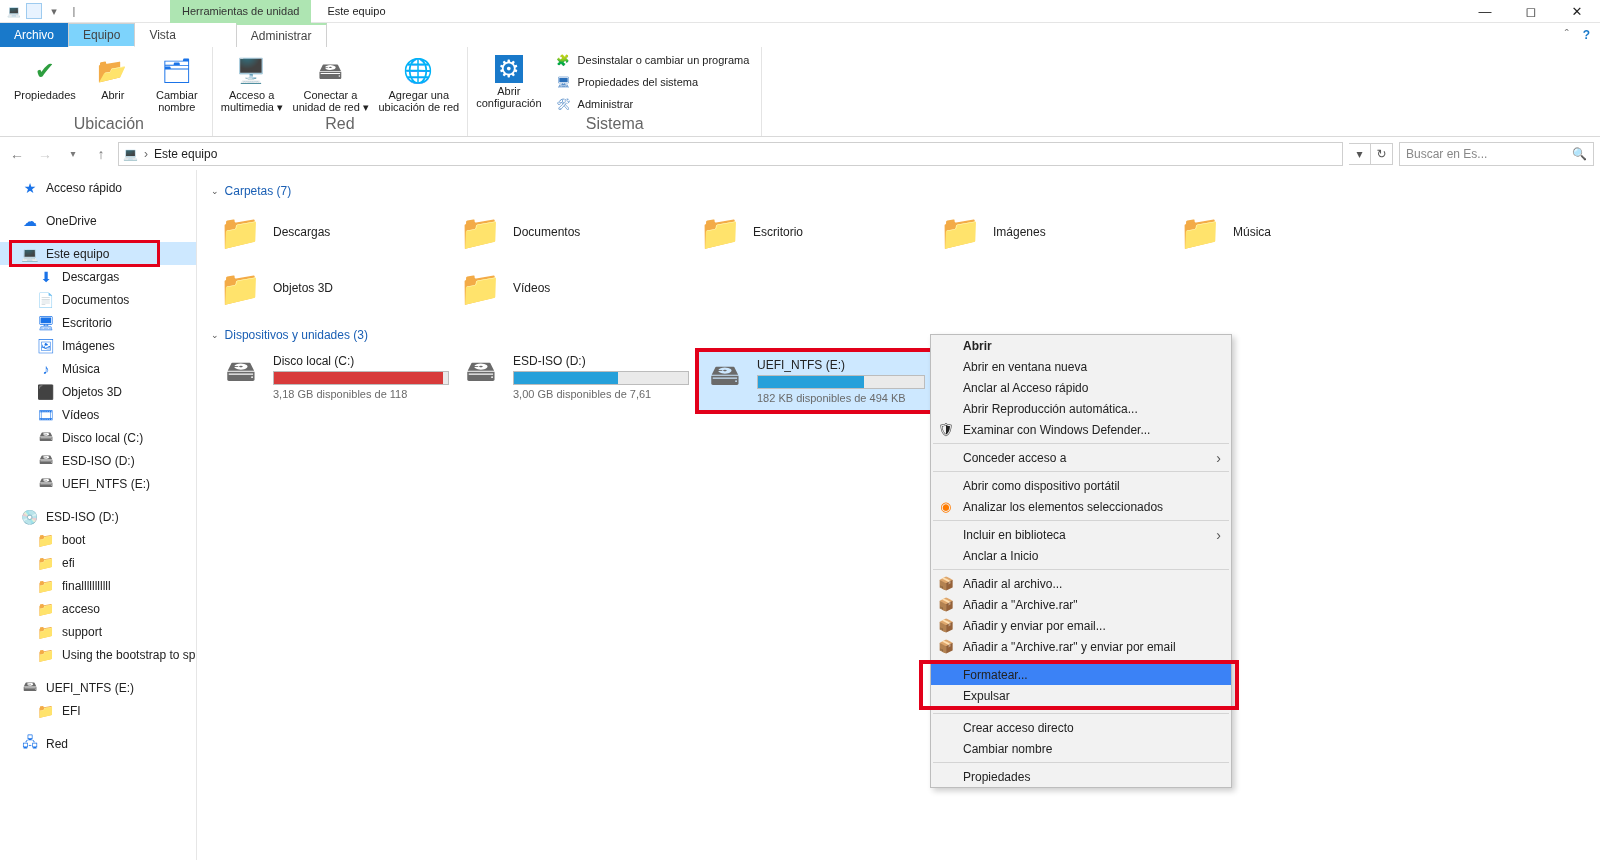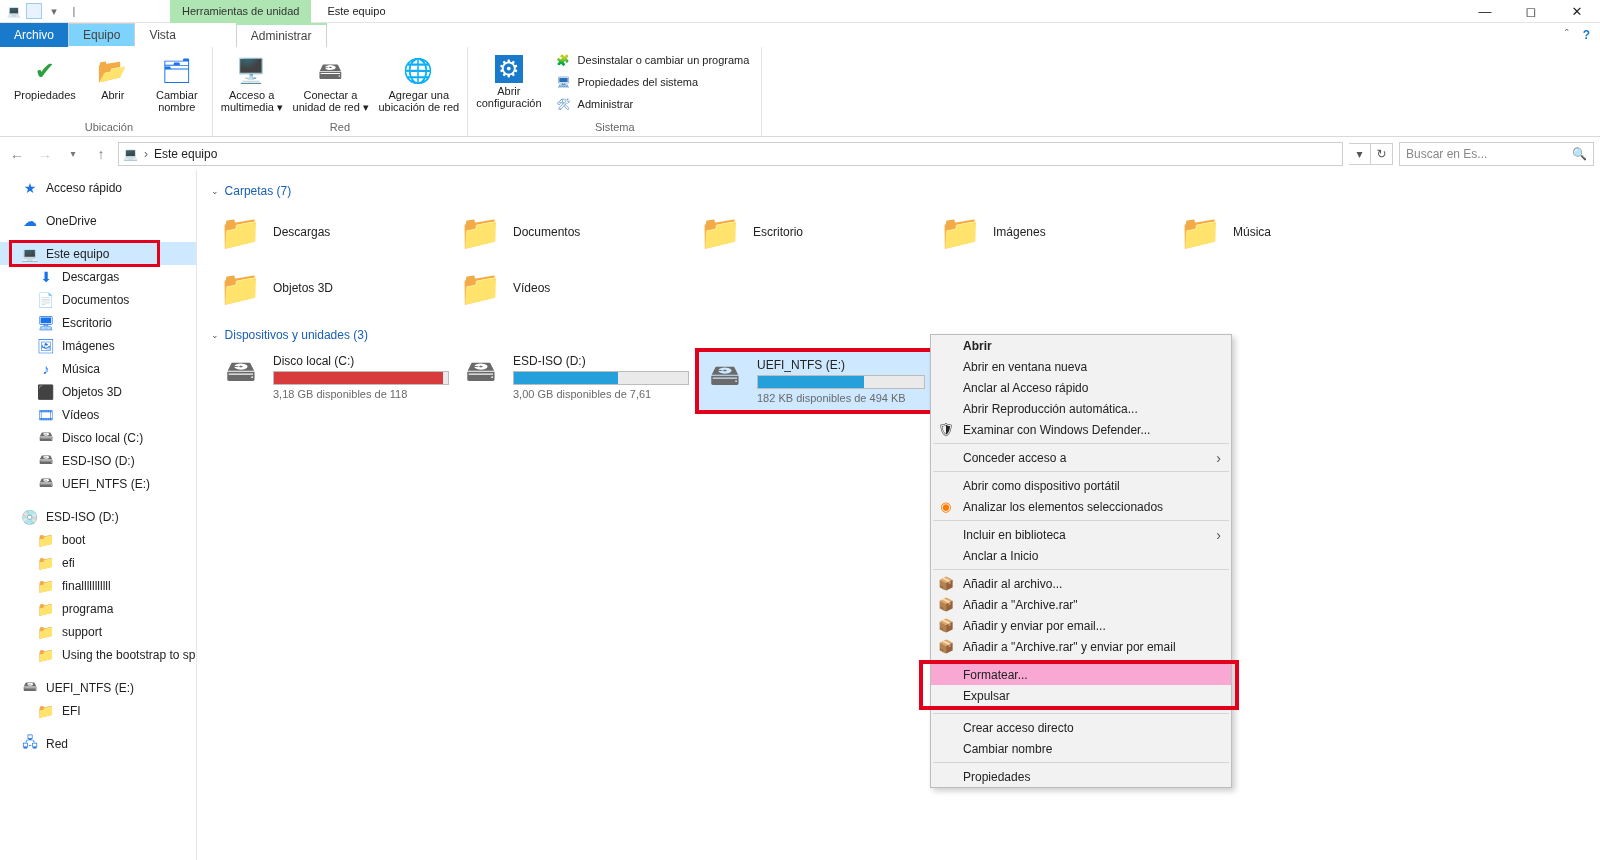--- a/index.html
+++ b/index.html
@@ -24,21 +24,21 @@
 
 
 .ribbon{height:90px;border-bottom:1px solid #d9d9d9;background:#fff;display:flex;align-items:stretch;padding:0 6px}
 .ribbon .group{display:flex;flex-direction:column;align-items:center;justify-content:flex-end;border-right:1px solid #e4e4e4;padding:4px 8px 2px}
 .ribbon .group .btns{display:flex;gap:10px;align-items:flex-start;flex:1}
 .ribbon .bigbtn{display:flex;flex-direction:column;align-items:center;justify-content:flex-start;gap:2px;min-width:54px;text-align:center;line-height:1.1;font-size:11px;padding-top:4px}
 .ribbon .bigbtn .ico{width:32px;height:32px;display:flex;align-items:center;justify-content:center;font-size:24px}
 .ribbon .smallstack{display:flex;flex-direction:column;justify-content:center;gap:4px;font-size:11px}
 .ribbon .smallstack div{display:flex;align-items:center;gap:6px;padding:1px 4px}
 .ribbon .smallstack .si{width:16px;height:16px;display:flex;align-items:center;justify-content:center;color:#2a6fba}
-.ribbon .gname{font-size:11px;color:#666;padding:2px 0 1px}
+.ribbon .gname{font-size:16px;color:#666;padding:2px 0 1px}
 
 
 .navbar{height:33px;display:flex;align-items:center;padding:4px 6px;gap:6px}
 .navbar .navbtn{width:22px;height:22px;display:flex;align-items:center;justify-content:center;color:#7a7a7a;font-size:14px}
 .navbar .addr{flex:1;height:24px;border:1px solid #cfcfcf;display:flex;align-items:center;padding:0 4px;font-size:12px;gap:6px}
 .navbar .addr .crumb{display:flex;align-items:center;gap:4px}
 .navbar .addrbtn{width:22px;height:22px;display:flex;align-items:center;justify-content:center;color:#555;border:1px solid #cfcfcf;border-left:none}
 .navbar .search{width:195px;height:24px;border:1px solid #cfcfcf;padding:0 6px;color:#888;display:flex;align-items:center;gap:6px}
 
 
@@ -71,21 +71,21 @@
 .drive .dfree{font-size:11px;color:#6a6a6a}
 .drive.selected{background:#cde8ff}
 
 .redbox{border:4px solid #e2001a}
 
 
 .ctxmenu{position:absolute;left:930px;top:334px;width:302px;background:#f2f2f2;border:1px solid #bdbdbd;box-shadow:3px 3px 6px rgba(0,0,0,.2);font-size:12px;z-index:50}
 .ctxmenu .mi{height:21px;display:flex;align-items:center;padding:0 28px 0 32px;position:relative}
 .ctxmenu .mi.bold{font-weight:600}
 .ctxmenu .mi.sub::after{content:"›";position:absolute;right:10px;color:#555;font-size:14px}
-.ctxmenu .mi.hover{background:#f9a8d4}
+.ctxmenu .mi.hover{background:#3b82f6}
 .ctxmenu .sep{height:1px;margin:3px 2px;background:#d4d4d4}
 .ctxmenu .mi .mico{position:absolute;left:6px;width:18px;height:18px;display:flex;align-items:center;justify-content:center;font-size:13px}
 .ctxmenu .redwrap{position:relative}
 .ctxmenu .redwrap::before{content:"";position:absolute;left:-12px;right:-8px;top:-4px;bottom:-4px;border:4px solid #e2001a;pointer-events:none}
 
 
 .c-folder{color:#f0b93a}
 .c-blue{color:#1a73e8}
 .c-green{color:#2e9e3f}
 .c-grey{color:#6a6a6a}
@@ -278,21 +278,21 @@
     <div class="item l2">
         <span class="ico c-folder">📁</span>
         <span>efi</span>
       </div>
     <div class="item l2">
         <span class="ico c-folder">📁</span>
         <span>finalllllllllll</span>
       </div>
     <div class="item l2">
         <span class="ico c-folder">📁</span>
-        <span>programa</span>
+        <span>acceso</span>
       </div>
     <div class="item l2">
         <span class="ico c-folder">📁</span>
         <span>support</span>
       </div>
     <div class="item l2">
         <span class="ico c-folder">📁</span>
         <span>Using the bootstrap to speed</span>
       </div>
     <div class="gap"></div>

